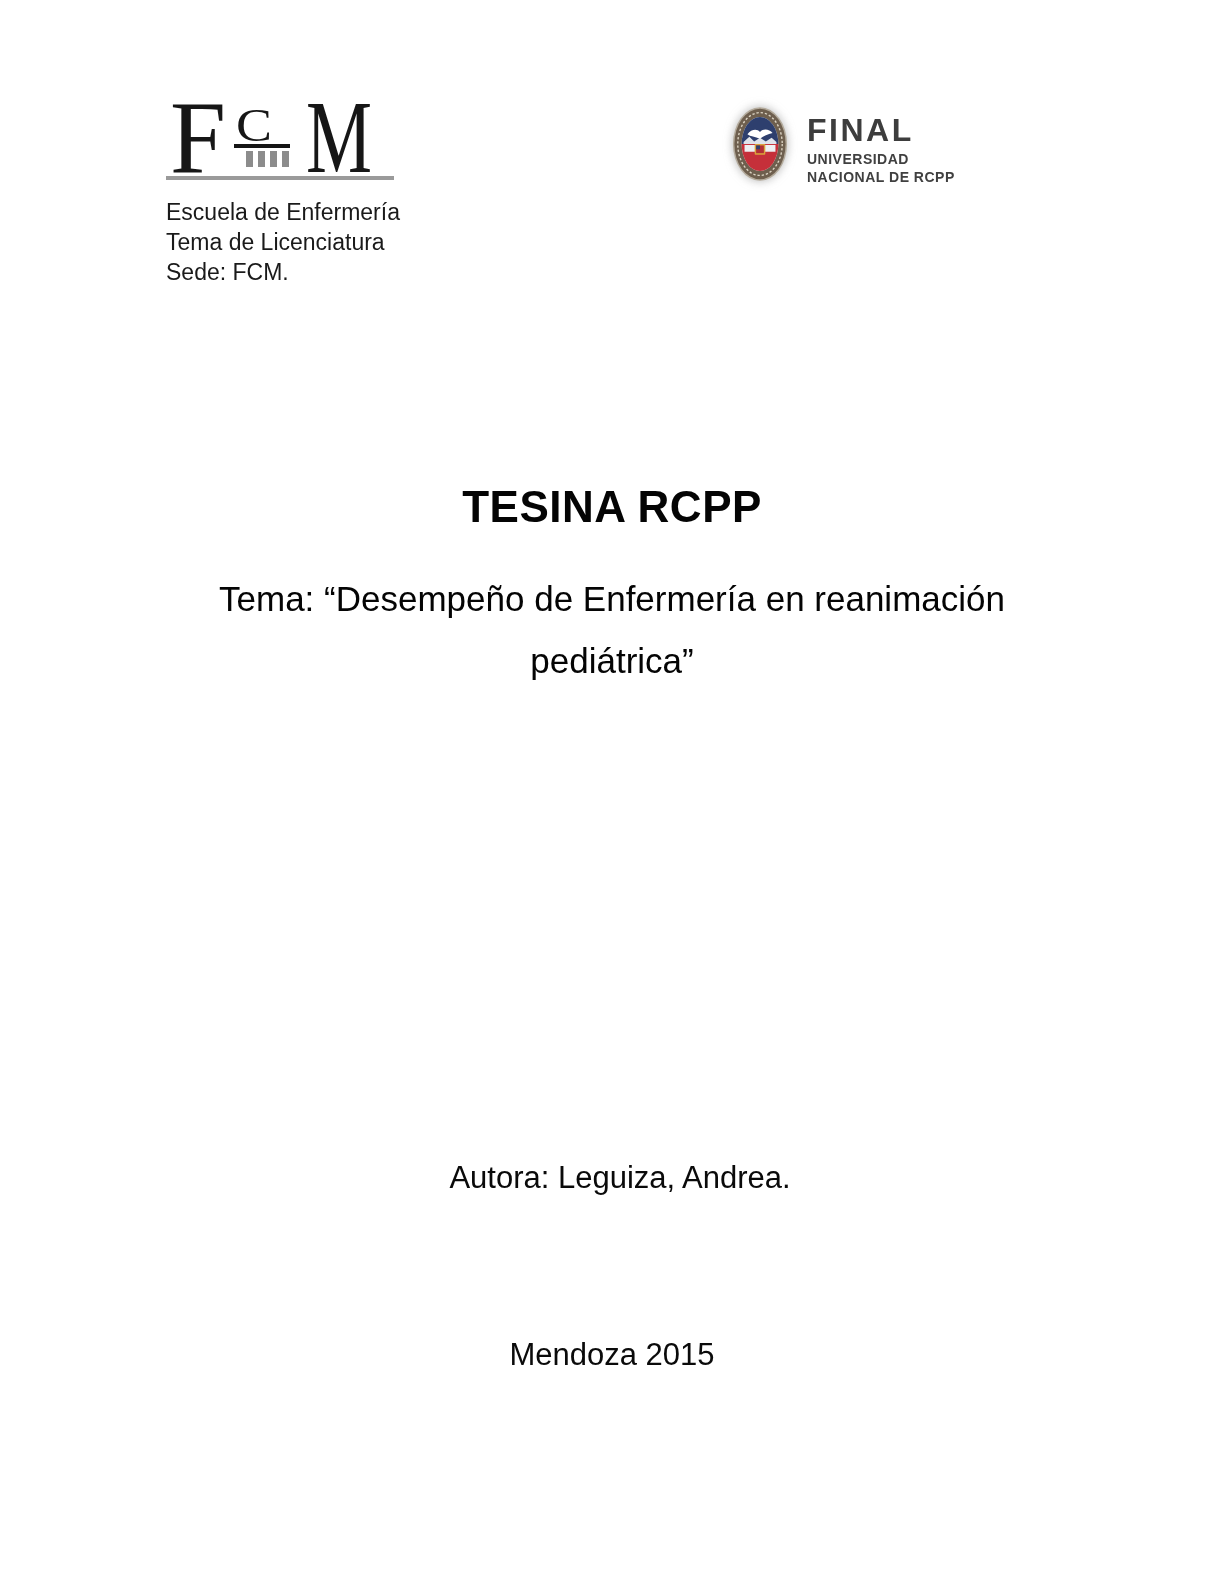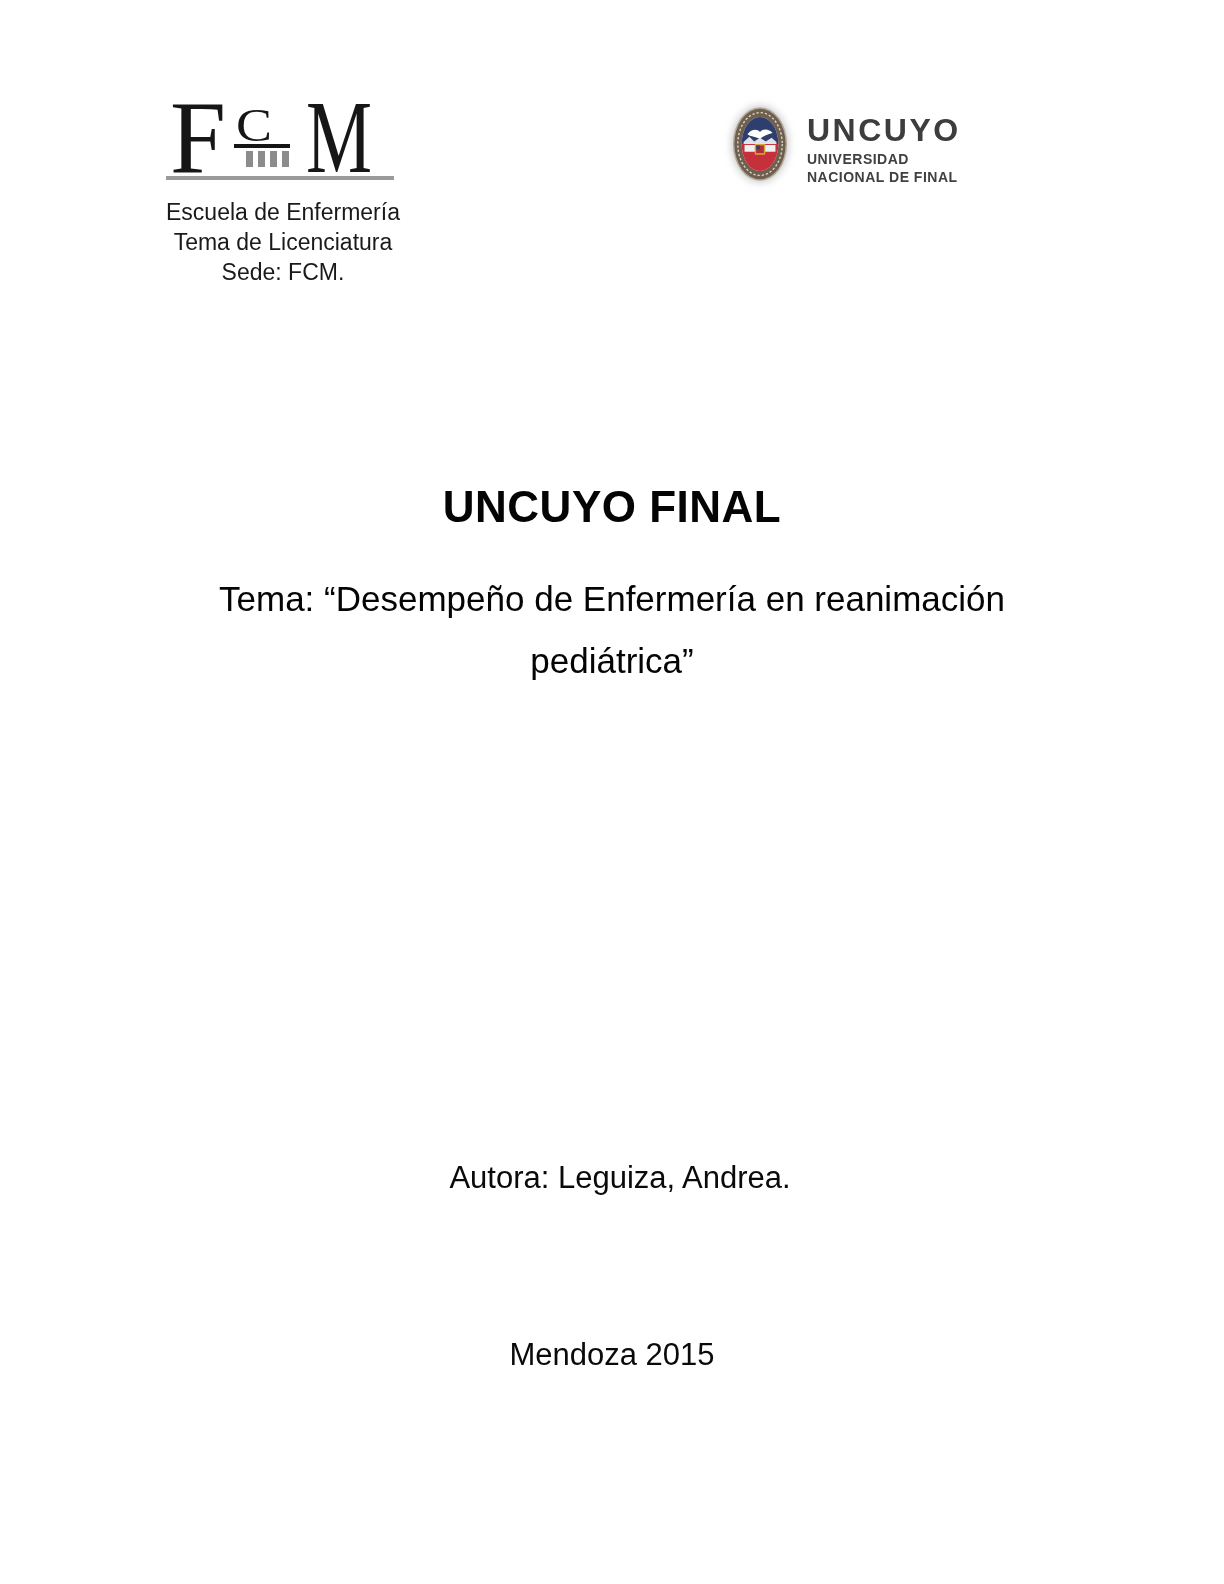--- a/index.html
+++ b/index.html
@@ -20,21 +20,20 @@
     font-family: "Liberation Serif", serif;
     fill: #161616;
   }
   .fcm-letter-big { font-size: 104px; }
   .fcm-letter-small { font-size: 46px; }
   .fcm-inst {
     margin-top: 16px;
     font-size: 23px;
     line-height: 30px;
     color: #1a1a1a;
-    text-align: center;
   }
 
   
   .uncuyo-block {
     position: absolute; left: 731px; top: 104px;
     display: flex; gap: 18px; align-items: flex-start;
   }
   .uncuyo-emblem { filter: drop-shadow(0 0 5px rgba(120,120,120,0.55)); }
   .uncuyo-text { padding-top: 11px; }
   .uncuyo-acronym {
@@ -102,29 +101,29 @@
       <path d="M11,41 A19,28 0 0 1 49,41 Z" fill="#2e3f6e"></path>
       <path d="M13,39 L19,33.5 L24,38.5 L30,34.5 L36,38.5 L42,34.5 L47,39 L47,41 L13,41 Z" fill="#dfe3ea"></path>
       <path d="M17,31 C21,25.5 27,25 30,28.5 C34,24 40,26 43,29.5 C38,30.5 34,32.5 30,35.5 C25,33.5 20,33.5 17,31 Z" fill="#ffffff"></path>
       <path d="M11,41 A19,28 0 0 0 49,41 Z" fill="#c5303a"></path>
       <rect x="14" y="42" width="32" height="7" fill="#eef0f2"></rect>
       <rect x="24.5" y="41" width="11" height="11" rx="1" fill="#d9a33b"></rect>
       <rect x="26" y="42.5" width="8" height="8" fill="#b32f36"></rect>
       <rect x="26" y="42.5" width="4" height="4" fill="#32406b"></rect>
     </svg>
     <div class="uncuyo-text">
-      <div class="uncuyo-acronym">UNCUYO</div>
+      <div class="uncuyo-acronym">FINAL</div>
       <div class="uncuyo-sub">
         <div>UNIVERSIDAD</div>
-        <div>NACIONAL DE FINAL</div>
+        <div>NACIONAL DE RCPP</div>
       </div>
     </div>
   </div>
 
-  <div class="title">UNCUYO FINAL</div>
+  <div class="title">TESINA RCPP</div>
 
   <div class="tema">
     <div class="tema-line"><span class="tema-label">Tema:</span> <span>“Desempeño de Enfermería en reanimación</span></div>
     <div class="tema-line">pediátrica”</div>
   </div>
 
   <div class="author">Autora: Leguiza, Andrea.</div>
 
   <div class="place">Mendoza 2015</div>
 

